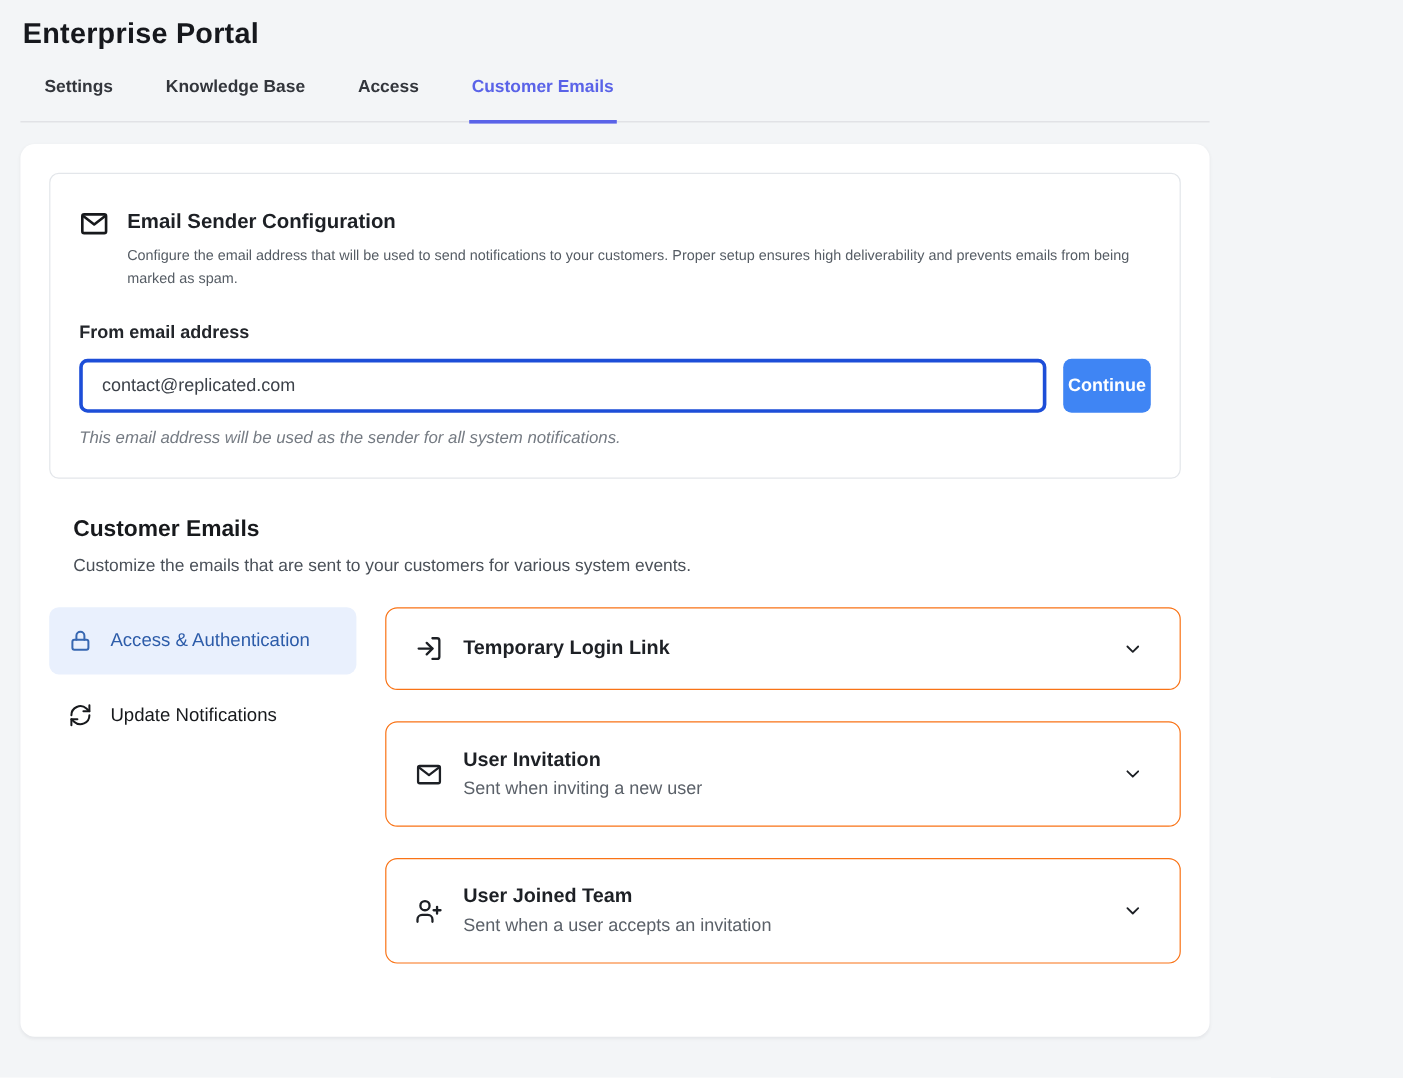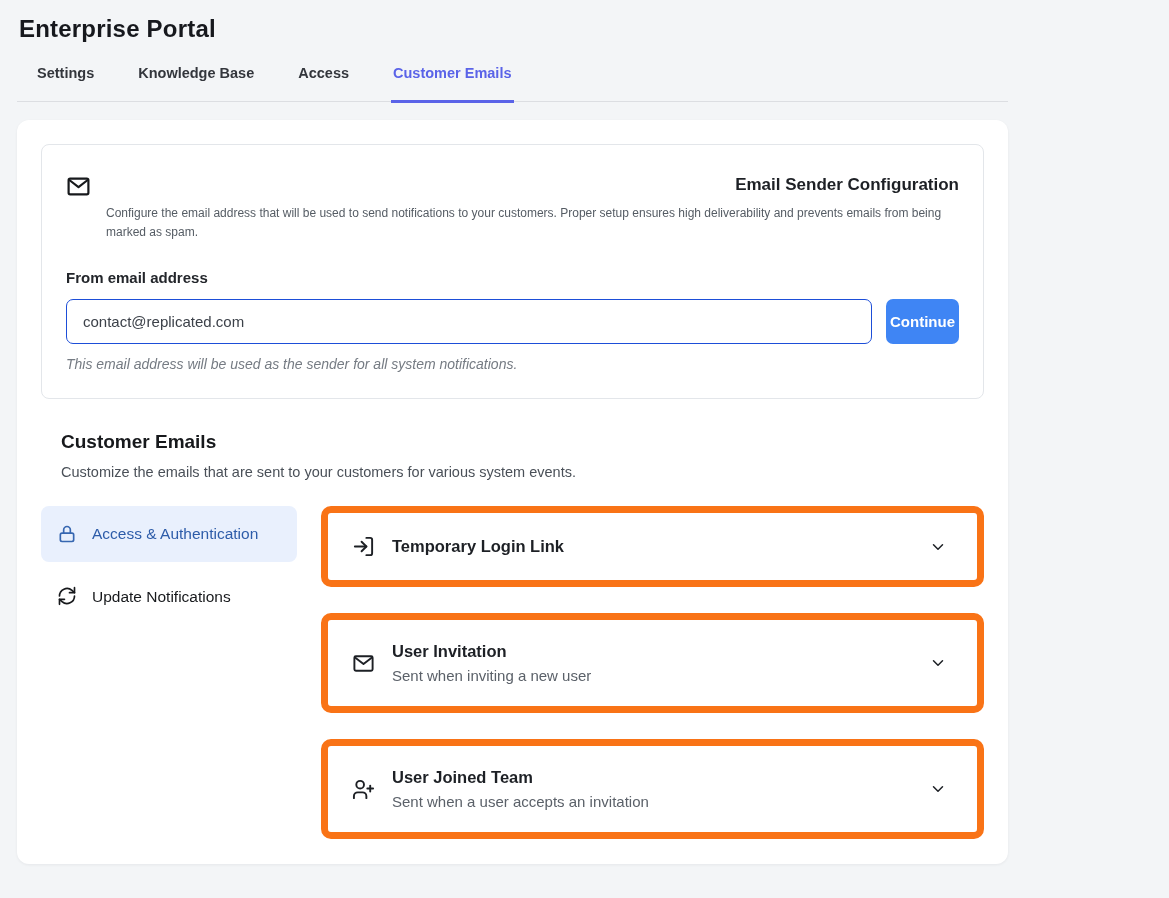--- a/index.html
+++ b/index.html
@@ -61,21 +61,20 @@
     border-radius: 8px;
     padding: 28px 24px 26px 24px;
   }
   .sender-head { display: flex; gap: 15px; }
   .sender-head .icon-wrap { flex: 0 0 auto; padding-top: 1px; }
   .sender-title {
     font-size: 17px;
     font-weight: 700;
     color: #1d2025;
     padding-top: 2px;
-    text-align: right;
   }
   .sender-desc {
     margin-top: 9px;
     font-size: 12px;
     line-height: 1.6;
     color: #555c64;
     max-width: 985px;
   }
   .from-label {
     margin-top: 27px;
@@ -85,21 +84,21 @@
   }
   .input-row {
     margin-top: 13px;
     display: flex;
     gap: 14px;
     align-items: stretch;
   }
   .email-input {
     flex: 1;
     height: 45px;
-    border: 1px solid #1d4ed8;
+    border: 3px solid #1d4ed8;
     border-radius: 7px;
     padding: 0 16px;
     font-size: 15px;
     color: #3c4149;
     font-family: "Liberation Sans", "DejaVu Sans", sans-serif;
     outline: none;
     background: #ffffff;
   }
   .continue-btn {
     height: 45px;
@@ -159,21 +158,21 @@
     background: #e9f0fd;
     color: #2d5ca9;
   }
   .cat-item + .cat-item { margin-top: 7px; }
   .cat-item.single { align-items: center; }
   .cat-item.single .icon-wrap { padding-top: 0; }
 
   
   .template-list { flex: 1; }
   .template-card {
-    border: 7px solid #f97316;
+    border: 1px solid #f97316;
     border-radius: 10px;
     padding: 22px 24px;
     display: flex;
     align-items: center;
     gap: 17px;
     cursor: pointer;
     background: #ffffff;
   }
   .template-card + .template-card { margin-top: 26px; }
   .template-main { flex: 1; }

